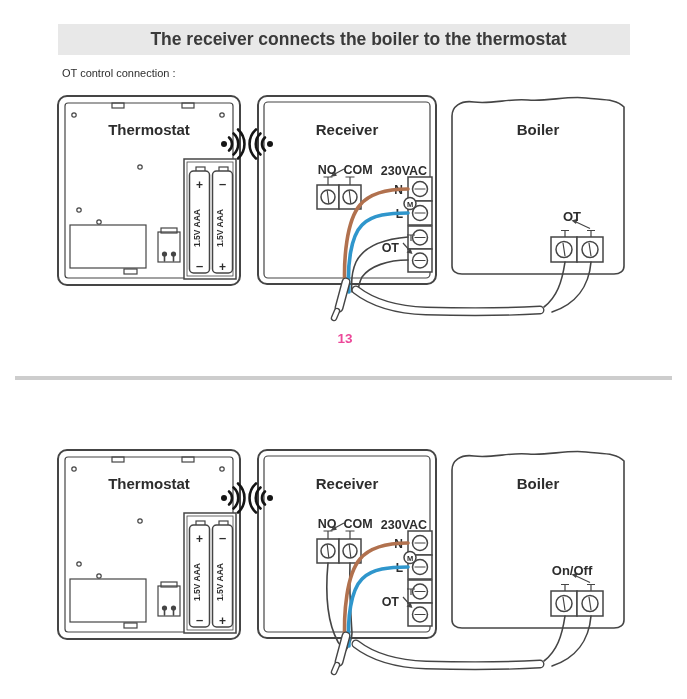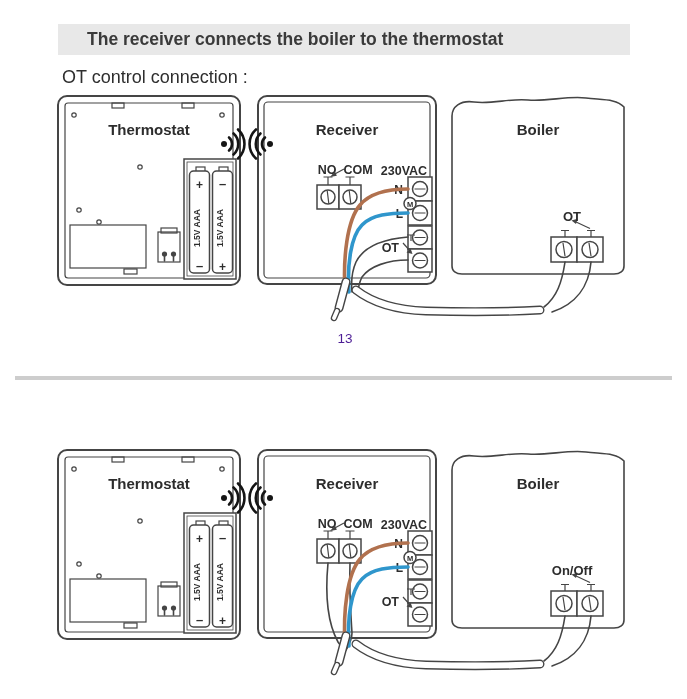--- a/index.html
+++ b/index.html
@@ -1,24 +1,24 @@
 <!DOCTYPE html>
 <html style="--line: #454545; --wire-brown: #b1714e; --wire-blue: #2f96cc; --header-bg: #e8e8e8; --divider: #cdcdcd;"><head>
 <meta charset="utf-8">
 <style>
   html,body{margin:0;padding:0;background:#fff;}
   .page{position:relative;width:687px;height:699px;background:#ffffff;overflow:hidden;
         font-family:"Liberation Sans",sans-serif;}
   .header-bar{position:absolute;left:58px;top:24px;width:572px;height:31px;
         background:var(--header-bg,#e8e8e8);line-height:31px;padding-left:29px;
-        box-sizing:border-box;font-weight:bold;font-size:17.5px;color:#3a3a3a;}
-  .section-label{position:absolute;left:62px;font-size:18px;color:#2e2e2e;}
+        box-sizing:border-box;font-weight:bold;font-size:17.5px;color:#3a3a3a;text-align:center;}
+  .section-label{position:absolute;left:62px;font-size:11px;color:#2e2e2e;}
   .diagram{position:absolute;left:0;width:687px;}
   .page-number{position:absolute;left:330px;top:331px;width:30px;text-align:center;
-        font-size:13.5px;color:#4c1d95;}
+        font-size:13.5px;color:#ec4899;font-weight:bold;}
   .divider{position:absolute;left:15px;top:376px;width:657px;height:4px;
         background:var(--divider,#cdcdcd);}
   
   text{font-family:"Liberation Sans",sans-serif;fill:#2d2d2d;font-weight:bold;}
   .s2 {stroke:var(--line,#454545);stroke-width:2;fill:#fff;}
   .s15{stroke:var(--line,#454545);stroke-width:1.5;fill:#fff;}
   .s1 {stroke:var(--line,#454545);stroke-width:1.2;fill:none;}
   .s07{stroke:var(--line,#454545);stroke-width:0.8;fill:none;}
   .w  {stroke:var(--line,#454545);stroke-width:1.6;fill:none;stroke-linecap:round;}
   .wifi{stroke:#151515;stroke-width:2.6;fill:none;stroke-linecap:round;}

